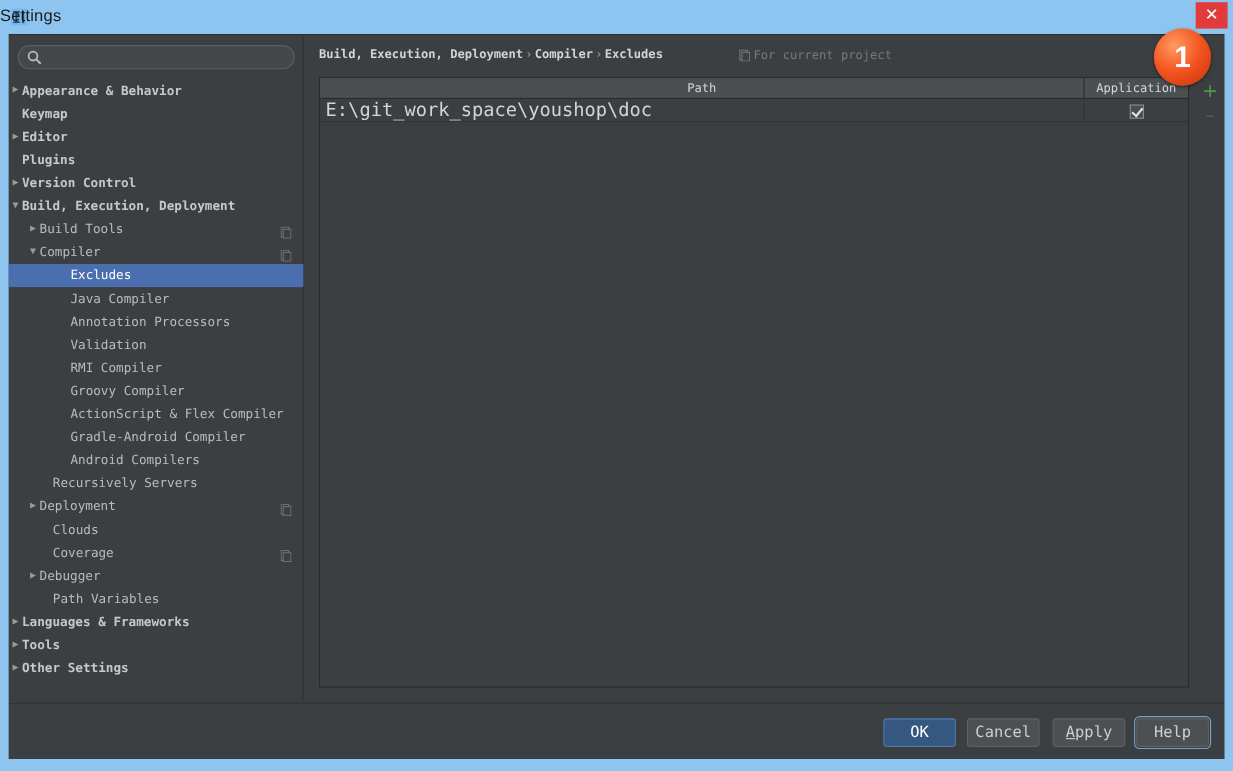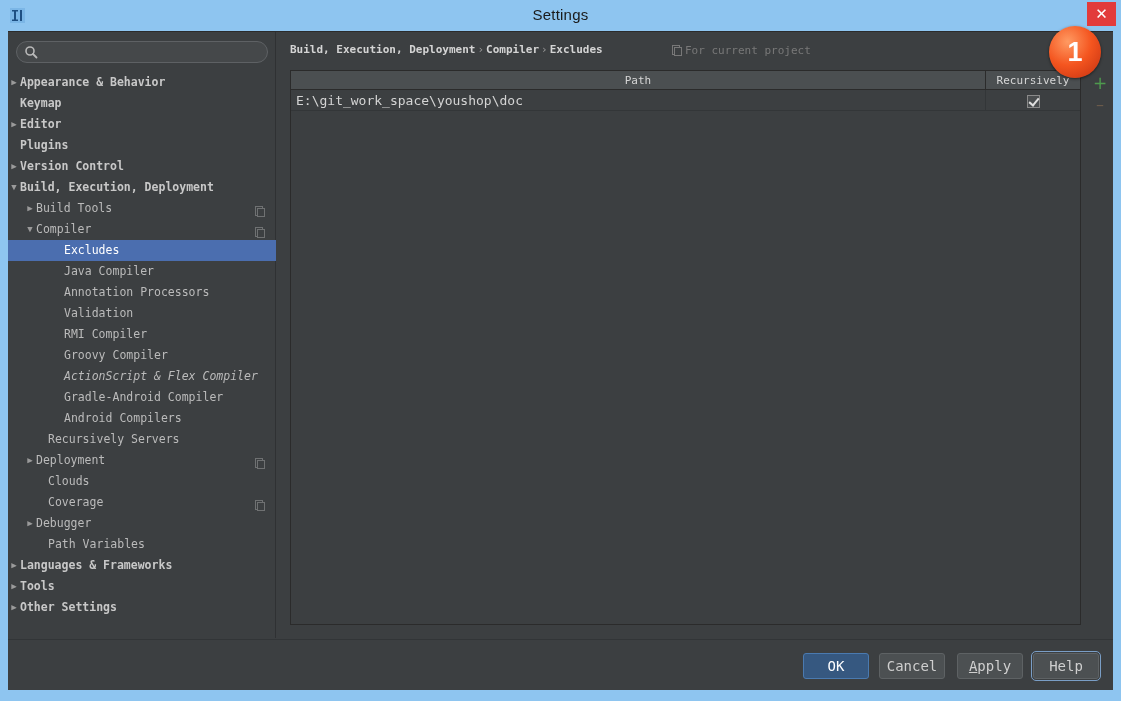--- a/index.html
+++ b/index.html
@@ -34,21 +34,21 @@
     font-size: 14px;
     font-weight: bold;
     color: #2a5d94;
     line-height: 17px;
     letter-spacing: -1px;
   }
   #window-title {
     position: absolute;
     left: 0; top: 6px;
     width: 1121px;
-    text-align: center;
+    text-align: left;
     font-family: "Liberation Sans", sans-serif;
     font-size: 15px;
     color: #1a1a1a;
     letter-spacing: 0.2px;
   }
   #close-button {
     position: absolute;
     right: 5px; top: 2px;
     width: 29px; height: 24px;
     background: #e23b3b;
@@ -195,21 +195,21 @@
   #th-recursive { width: 94px; }
 
   .trow {
     display: flex;
     height: 21px;
     border-bottom: 1px solid #333638;
   }
   .trow .cell-path {
     flex: 1;
     font-family: "DejaVu Sans Mono", monospace;
-    font-size: 13px;
+    font-size: 17px;
     color: #d4d4d4;
     line-height: 21px;
     padding-left: 5px;
     white-space: nowrap;
     overflow: hidden;
     border-right: 1px solid #333638;
   }
   .trow .cell-rec {
     width: 94px;
     text-align: center;
@@ -360,21 +360,21 @@
           <div class="tree-row"><span class="arrow" style="left: 16px;">▼</span><span class="label" style="margin-left: 28px;">Compiler</span><span class="scope-icon"><svg width="10" height="11" viewBox="0 0 10 11">
                 <rect x="0.5" y="0.5" width="7" height="9" fill="none" stroke="#9a9a9a"></rect>
                 <rect x="2.5" y="2.5" width="7" height="8" fill="#3c3f41" stroke="#9a9a9a"></rect>
               </svg></span></div>
           <div class="tree-row selected"><span class="label" style="margin-left: 56px;">Excludes</span></div>
           <div class="tree-row"><span class="label" style="margin-left: 56px;">Java Compiler</span></div>
           <div class="tree-row"><span class="label" style="margin-left: 56px;">Annotation Processors</span></div>
           <div class="tree-row"><span class="label" style="margin-left: 56px;">Validation</span></div>
           <div class="tree-row"><span class="label" style="margin-left: 56px;">RMI Compiler</span></div>
           <div class="tree-row"><span class="label" style="margin-left: 56px;">Groovy Compiler</span></div>
-          <div class="tree-row"><span class="label" style="margin-left: 56px; font-style: italic;">ActionScript &amp; Flex Compiler</span></div>
+          <div class="tree-row"><span class="label" style="margin-left: 56px;">ActionScript &amp; Flex Compiler</span></div>
           <div class="tree-row"><span class="label" style="margin-left: 56px;">Gradle-Android Compiler</span></div>
           <div class="tree-row"><span class="label" style="margin-left: 56px;">Android Compilers</span></div>
           <div class="tree-row"><span class="label" style="margin-left: 40px;">Recursively Servers</span></div>
           <div class="tree-row"><span class="arrow" style="left: 16px;">▶</span><span class="label" style="margin-left: 28px;">Deployment</span><span class="scope-icon"><svg width="10" height="11" viewBox="0 0 10 11">
                 <rect x="0.5" y="0.5" width="7" height="9" fill="none" stroke="#9a9a9a"></rect>
                 <rect x="2.5" y="2.5" width="7" height="8" fill="#3c3f41" stroke="#9a9a9a"></rect>
               </svg></span></div>
           <div class="tree-row"><span class="label" style="margin-left: 40px;">Clouds</span></div>
           <div class="tree-row"><span class="label" style="margin-left: 40px;">Coverage</span><span class="scope-icon"><svg width="10" height="11" viewBox="0 0 10 11">
                 <rect x="0.5" y="0.5" width="7" height="9" fill="none" stroke="#9a9a9a"></rect>
@@ -399,21 +399,21 @@
           <svg width="10" height="11" viewBox="0 0 10 11">
             <rect x="0.5" y="0.5" width="7" height="9" fill="none" stroke="#787878"></rect>
             <rect x="2.5" y="2.5" width="7" height="8" fill="#3c3f41" stroke="#787878"></rect>
           </svg>
         </span><span>For current project</span>
       </div>
 
       <div id="table-area">
         <div id="table-head">
           <div class="th" id="th-path">Path</div>
-          <div class="th" id="th-recursive">Recursively</div>
+          <div class="th" id="th-recursive">Application</div>
         </div>
         <div id="table-body">
             <div class="trow">
               <div class="cell-path">E:\git_work_space\youshop\doc</div>
               <div class="cell-rec"><span class="checkbox checked"></span></div>
             </div>
           </div>
       </div>
 
       <div id="side-tools">

